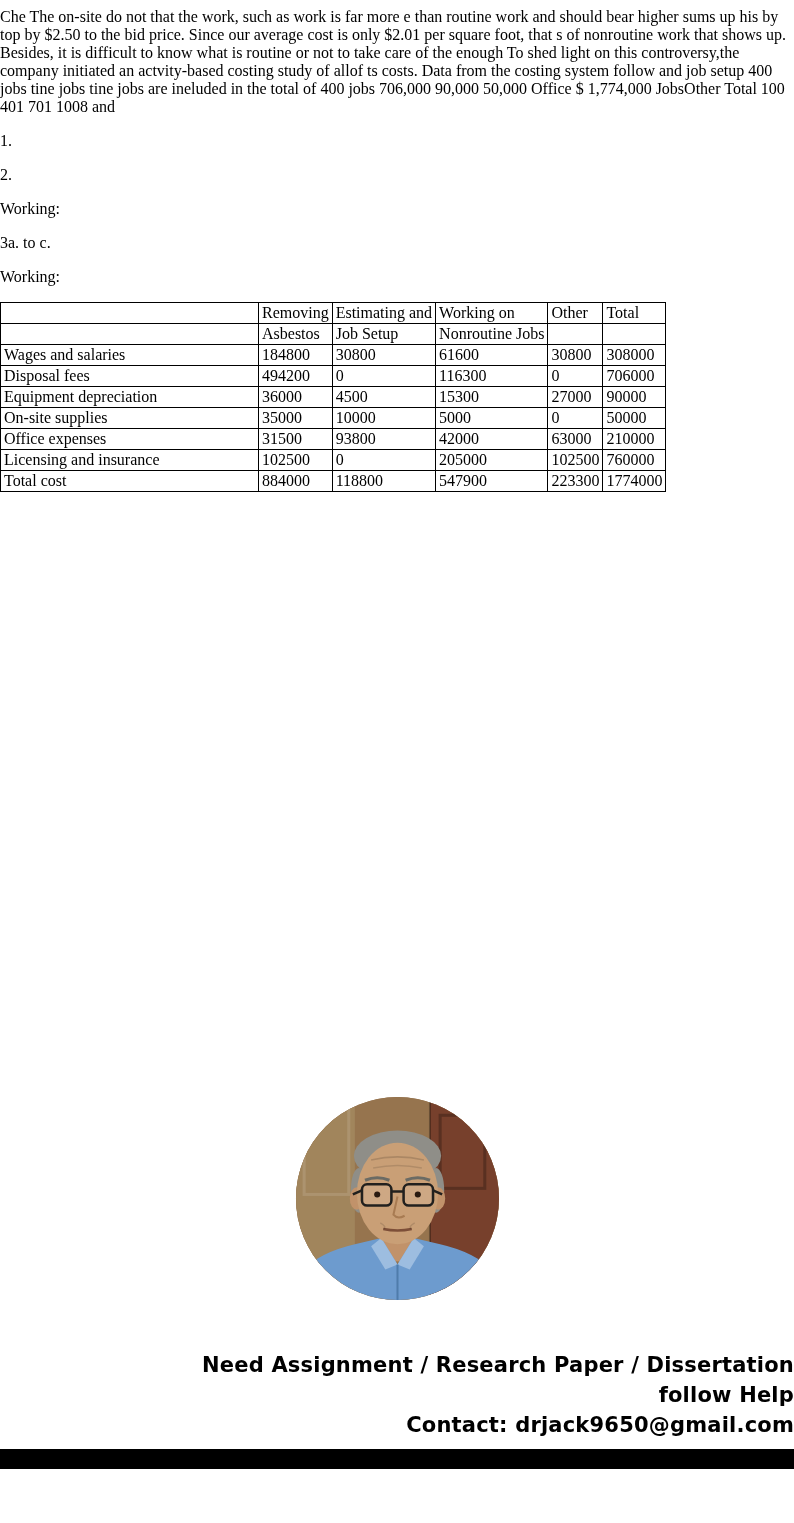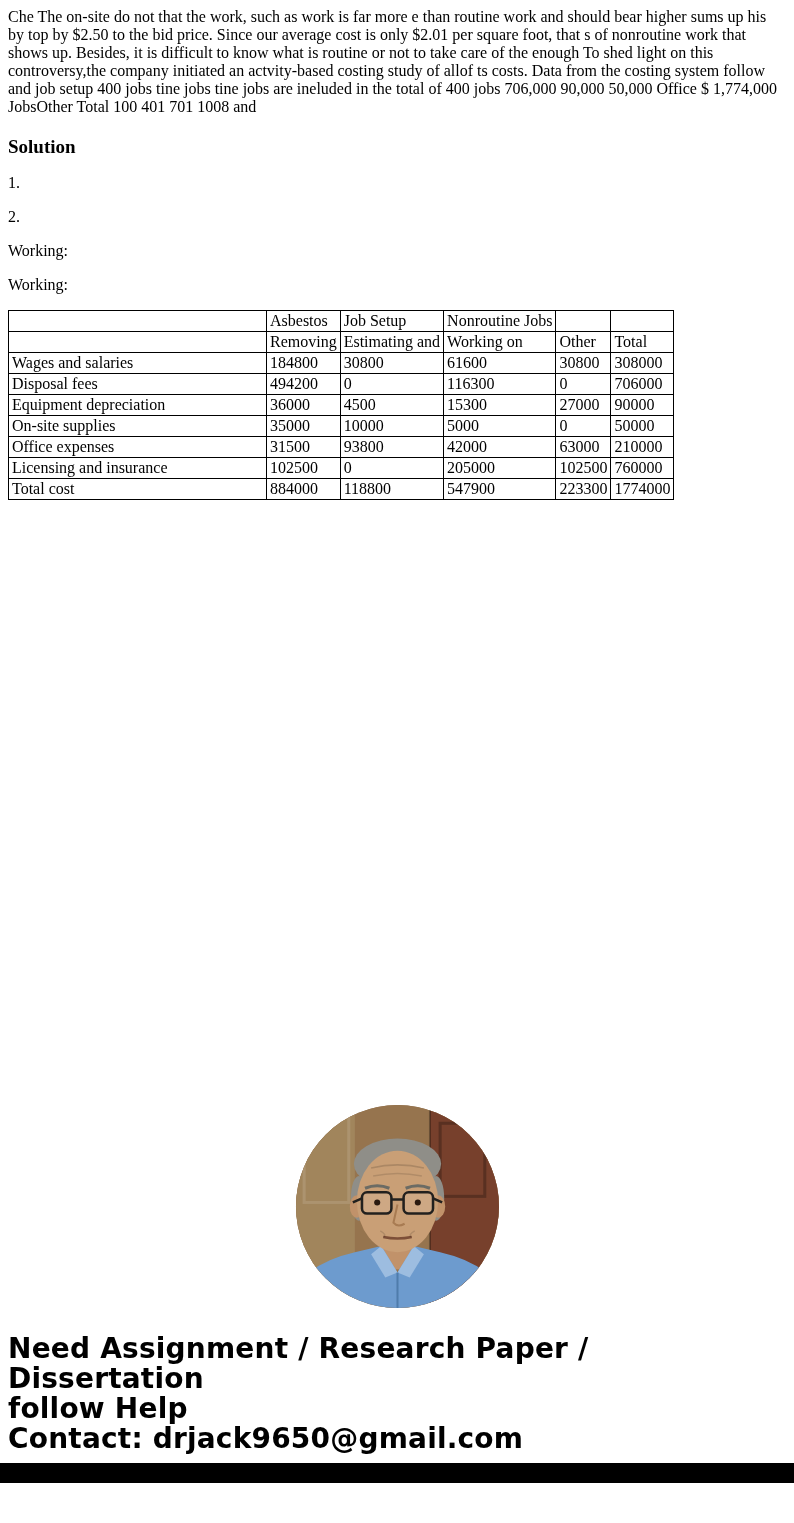--- a/index.html
+++ b/index.html
@@ -1,18 +1,18 @@
 <!DOCTYPE html>
 <html><head>
 <meta charset="utf-8">
 <style>
   * { box-sizing: border-box; }
   html, body { margin: 0; padding: 0; background: #ffffff; color: #000; }
   body { width: 794px; font-family: "Liberation Serif", serif; font-size: 16px; }
-  .page { padding: 0 8px; }
+  .page { padding: 0 0; }
 
   .intro { margin: 8px 0 0 0; line-height: 18px; font-size: 16px; }
 
   .solution-heading {
     font-size: 19px; font-weight: bold;
     margin: 20px 0 16px 0; line-height: 22px;
   }
 
   .plain-line { margin: 16px 0; line-height: 18px; }
 
@@ -41,75 +41,75 @@
   .avatar {
     width: 203px; height: 203px;
     border-radius: 50%;
     overflow: hidden;
     margin: 0 auto;
     background: #8a6a48;
   }
   .avatar svg { display: block; width: 100%; height: 100%; }
 
   .footer-text {
-    margin-top: 26px;
+    margin-top: 50px;
     font-family: "DejaVu Sans", "Liberation Sans", sans-serif;
     font-weight: bold;
-    font-size: 28px;
+    font-size: 21px;
     line-height: 30px;
-    text-align: left;
+    text-align: right;
     letter-spacing: 0.2px;
   }
 
   .bottom-bar {
     margin-top: 9px;
     height: 20px;
     width: 794px;
     background: #000000;
   }
 </style>
 </head>
 <body>
 
 <div class="page">
 
   <p class="intro">Che The on-site do not that the work, such as work is far more e than routine work and should bear higher sums up his by top by $2.50 to the bid price. Since our average cost is only $2.01 per square foot, that s of nonroutine work that shows up. Besides, it is difficult to know what is routine or not to take care of the enough To shed light on this controversy,the company initiated an actvity-based costing study of allof ts costs. Data from the costing system follow and job setup 400 jobs tine jobs tine jobs are ineluded in the total of 400 jobs 706,000 90,000 50,000 Office $ 1,774,000 JobsOther Total 100 401 701 1008 and</p>
 
-  <div class="solution-heading">Solution</div>
 
   <p class="plain-line">1.</p>
   <p class="plain-line">2.</p>
   <p class="plain-line">Working:</p>
+  <p class="plain-line">3a. to c.</p>
   <p class="plain-line">Working:</p>
 
   <table class="cost-table">
     <colgroup>
       <col class="c-label">
         <col class="c-removing">
         <col class="c-estimating">
       <col class="c-working">
         <col class="c-other">
         <col class="c-total">
     </colgroup>
     <tbody>
       <tr>
         <td></td>
-        <td>Asbestos</td>
-        <td>Job Setup</td>
-        <td>Nonroutine Jobs</td>
-        <td></td>
-        <td></td>
-      </tr>
-      <tr>
-        <td></td>
         <td>Removing</td>
         <td>Estimating and</td>
         <td>Working on</td>
         <td>Other</td>
         <td>Total</td>
+      </tr>
+      <tr>
+        <td></td>
+        <td>Asbestos</td>
+        <td>Job Setup</td>
+        <td>Nonroutine Jobs</td>
+        <td></td>
+        <td></td>
       </tr>
       <tr>
         <td>Wages and salaries</td>
         <td>184800</td>
         <td>30800</td>
         <td>61600</td>
         <td>30800</td>
         <td>308000</td>
       </tr>
       <tr>

